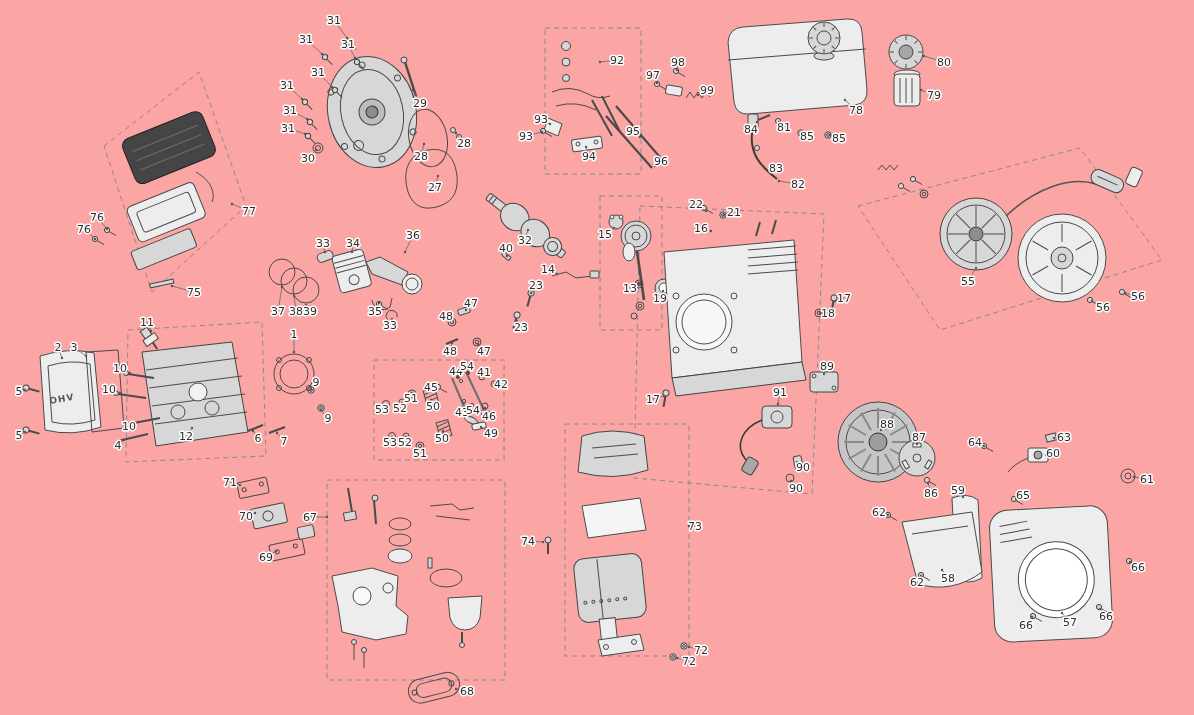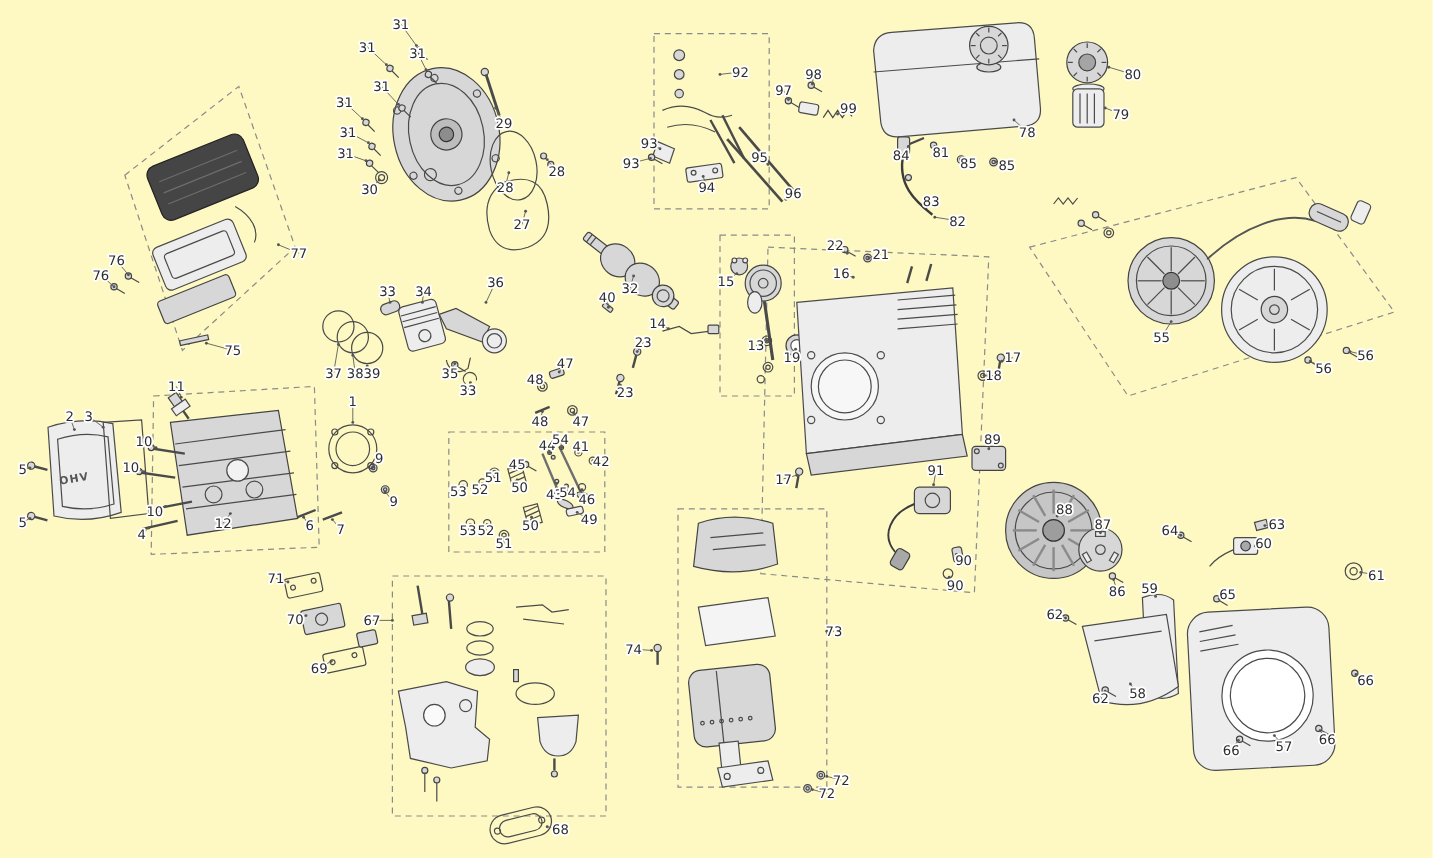--- a/index.html
+++ b/index.html
@@ -1,16 +1,16 @@
 <!DOCTYPE html>
 <html><head>
 <meta charset="utf-8">
 <style>
   html,body{margin:0;padding:0;background:#ffffff;}
-  .stage{position:relative;width:1194px;height:715px;background:#fef9c3;overflow:hidden;
+  .stage{position:relative;width:1194px;height:715px;background:#fca5a5;overflow:hidden;
          font-family:"DejaVu Sans",sans-serif;}
   svg{display:block;}
   .ln{fill:none;stroke:#4a4a4a;stroke-width:1;}
   .fillL{fill:#ededed;stroke:#4a4a4a;stroke-width:1;}
   .fillM{fill:#d7d7d7;stroke:#444444;stroke-width:1;}
   .fillD{fill:#a8a8a8;stroke:#3c3c3c;stroke-width:1;}
   .fillK{fill:#454545;stroke:#222222;stroke-width:1;}
   .dash{fill:none;stroke:#8a8a8a;stroke-width:1;stroke-dasharray:5 4;}
   .leader{stroke:#666666;stroke-width:0.8;}
   .part-label{font:11px "DejaVu Sans",sans-serif;fill:#2d2d2d;text-anchor:middle;

